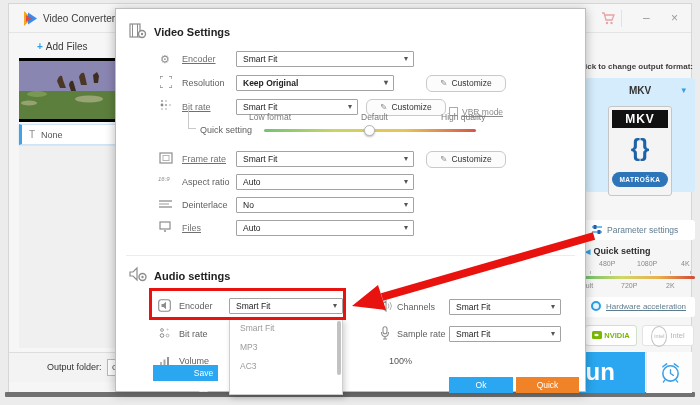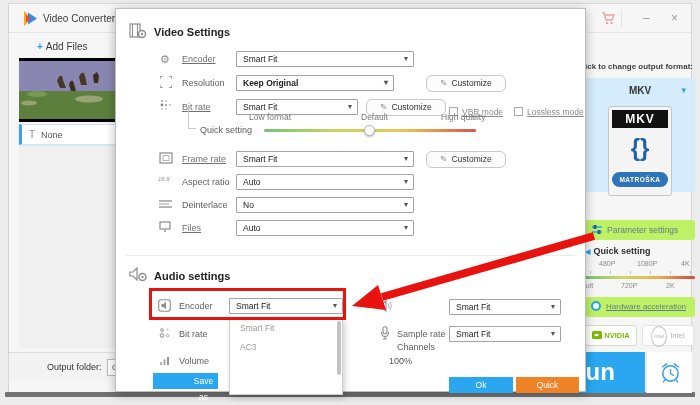--- a/index.html
+++ b/index.html
@@ -28,21 +28,21 @@
   .outlabel { left:38px; top:9px; font-size:9px; color:#333; }
   .outinput { left:98px; top:6px; width:190px; height:17px; background:#fff; border:1px solid #b9b9b9; font-size:8px; color:#444; line-height:15px; padding-left:4px; overflow:hidden; white-space:nowrap; }
   .hint { left:563px; top:62px; width:130px; font-size:8px; font-weight:bold; color:#3f3f3f; text-align:right; z-index:1; }
   .fmt-card { left:585px; top:78px; width:110px; height:114px; background:#d4ecfb; border-radius:4px; z-index:1; }
   .fmt-name { left:0; top:7px; width:110px; text-align:center; font-size:10px; font-weight:bold; color:#333; }
   .fmt-caret { right:9px; top:7px; color:#2e9fe6; font-size:9px; }
   .mkv-logo { left:23px; top:28px; width:64px; height:90px; background:#f4f4f4; border:1px solid #c6c6c6; border-radius:3px; padding:3px; }
   .mkv-top { width:100%; height:18px; background:#111; color:#fff; font-weight:bold; font-size:12px; text-align:center; line-height:18px; letter-spacing:1px; }
   .mkv-mid { width:100%; height:44px; text-align:center; font-size:24px; font-weight:bold; color:#1e62a8; line-height:40px; }
   .mkv-oval { width:100%; height:15px; background:#2d74b8; border-radius:8px; color:#fff; font-size:6.5px; font-weight:bold; text-align:center; line-height:15px; letter-spacing:.5px; }
-  .bluebar { background:#bef264; border-radius:3px; font-size:8.5px; color:#5f7c8e; line-height:20px; z-index:1; }
+  .bluebar { background:#ffffff; border-radius:3px; font-size:8.5px; color:#5f7c8e; line-height:20px; z-index:1; }
   .qs-label { left:585px; top:246px; font-size:9px; font-weight:bold; color:#2f2f2f; z-index:1; }
   .qs-arrow { color:#2e9fe6; font-size:7px; margin-right:3px; }
   .mini-slider { left:585px; top:260px; width:110px; height:34px; z-index:1; font-size:7px; color:#8a8a8a; }
   .mini-grad { left:0; top:16px; width:110px; height:3px; border-radius:2px; background:linear-gradient(90deg,#6fbf6f,#cfd86a,#e8b14e,#d24a3a); }
   .tick { width:1px; height:3px; background:#c0c0c0; top:11px; }
   .hw-icon { display:inline-block; width:10px; height:10px; border:2px solid #2e9fe6; border-radius:50%; background:#e8f6ff; vertical-align:-2px; margin:0 5px 0 6px; }
   .chipbtn { top:325px; height:21px; background:#fff; border-radius:3px; font-size:7.5px; line-height:19px; text-align:center; z-index:1; }
   .run-btn { left:538px; top:352px; width:107px; height:41px; background:#2aa7f0; color:#fff; font-size:24px; font-weight:bold; text-align:center; line-height:40px; z-index:1; }
   .alarm-btn { left:646px; top:352px; width:46px; height:41px; background:#fdfdfd; border-left:1px solid #e8e8e8; z-index:1; }
 
@@ -224,21 +224,20 @@
       <circle cx="2" cy="6" r="1.4" fill="#8a8a8a"></circle>
         <circle cx="6" cy="6" r="1" fill="#9a9a9a"></circle>
         <circle cx="10" cy="6" r="1" fill="#c9c9c9"></circle>
       <circle cx="2" cy="10" r="1" fill="#c9c9c9"></circle>
         <circle cx="6" cy="10" r="1" fill="#c9c9c9"></circle>
     </svg>
     <span class="abs row-label u" style="left:66px; top:90px;">Bit rate</span>
     <div class="abs dd" style="left:120px; top:90px; width:122px;"><span>Smart Fit</span><span class="caret">▾</span></div>
     <div class="abs btn-cust" style="left:250px; top:90px; width:80px;"><span class="pencil">✎</span><span>Customize</span></div>
     <span class="abs" style="left:333px; top:92px;"><span class="chk"></span><span class="chklabel">VBR mode</span></span>
-    <span class="abs" style="left:398px; top:92px;"><span class="chk"></span><span class="chklabel">Lossless mode</span></span>
 
     <div class="abs bracket" style="left:72px; top:98px; width:8px; height:22px;"></div>
     <span class="abs row-label" style="left:84px; top:113px;">Quick setting</span>
     <span class="abs qlabel" style="left:133px; top:103px;">Low format</span>
     <span class="abs qlabel" style="left:245px; top:103px;">Default</span>
     <span class="abs qlabel" style="left:325px; top:103px;">High quality</span>
     <div class="abs track" style="left:148px; top:120px; width:212px;"></div>
     <div class="abs knob" style="left:248px; top:116px;"></div>
 
     <svg class="abs" style="left:43px; top:143px;" width="14" height="12" viewBox="0 0 14 12">
@@ -297,37 +296,38 @@
       <rect x="4.5" y="4.5" width="2" height="5.5" fill="#a5a5a5"></rect>
       <rect x="8" y="2" width="2" height="8" fill="#939393"></rect>
     </svg>
     <span class="abs row-label" style="left:63px; top:344px;">Volume</span>
     <span class="abs row-label" style="left:273px; top:344px; color:#555;">100%</span>
 
     <svg class="abs" style="left:263px; top:291px;" width="13" height="12" viewBox="0 0 13 12">
       <path d="M1 4 h2.5 L7 1 v10 L3.5 8 H1 z" fill="none" stroke="#8d8d8d" stroke-width="1.1"></path>
       <path d="M9 3.5 q2 2.5 0 5 M11 2 q3 4 0 8" fill="none" stroke="#b0b0b0" stroke-width="1"></path>
     </svg>
-    <span class="abs row-label" style="left:281px; top:290px;margin-top:40px;">Channels</span>
+    <span class="abs row-label" style="left:281px; top:290px;">Channels</span>
     <div class="abs dd" style="left:333px; top:290px; width:112px;"><span>Smart Fit</span><span class="caret">▾</span></div>
 
     <svg class="abs" style="left:264px; top:317px;" width="10" height="14" viewBox="0 0 10 14">
       <rect x="3" y="0.7" width="4" height="7" rx="2" fill="none" stroke="#8d8d8d" stroke-width="1.1"></rect>
       <path d="M1.5 6 q0 4.5 3.5 4.5 q3.5 0 3.5 -4.5 M5 10.5 v2.5 M3 13 h4" fill="none" stroke="#8d8d8d" stroke-width="1.1"></path>
     </svg>
     <span class="abs row-label" style="left:281px; top:317px;">Sample rate</span>
     <div class="abs dd" style="left:333px; top:317px; width:112px;"><span>Smart Fit</span><span class="caret">▾</span></div>
 
     <div class="abs list">
       <div class="opt">Smart Fit</div>
+      <div class="opt">MP3</div>
       <div class="opt">AC3</div>
       <div class="abs scrollthumb"></div>
     </div>
 
-    <div class="abs dlg-btn blue" style="left:37px; top:364px; width:65px;padding-left:36px;">Save as</div>
+    <div class="abs dlg-btn blue" style="left:37px; top:356px; width:65px;padding-left:36px;">Save as</div>
     <div class="abs dlg-btn blue" style="left:333px; top:368px; width:64px;">Ok</div>
     <div class="abs dlg-btn orange" style="left:400px; top:368px; width:63px;">Quick</div>
   </div>
 
   <div class="abs red-rect"></div>
   <svg class="abs anno" viewBox="0 0 700 405">
     <line x1="382" y1="297" x2="594" y2="236" stroke="#e8120e" stroke-width="8"></line>
     <polygon points="352,306 378,285 386,310" fill="#e8120e"></polygon>
   </svg>
 

